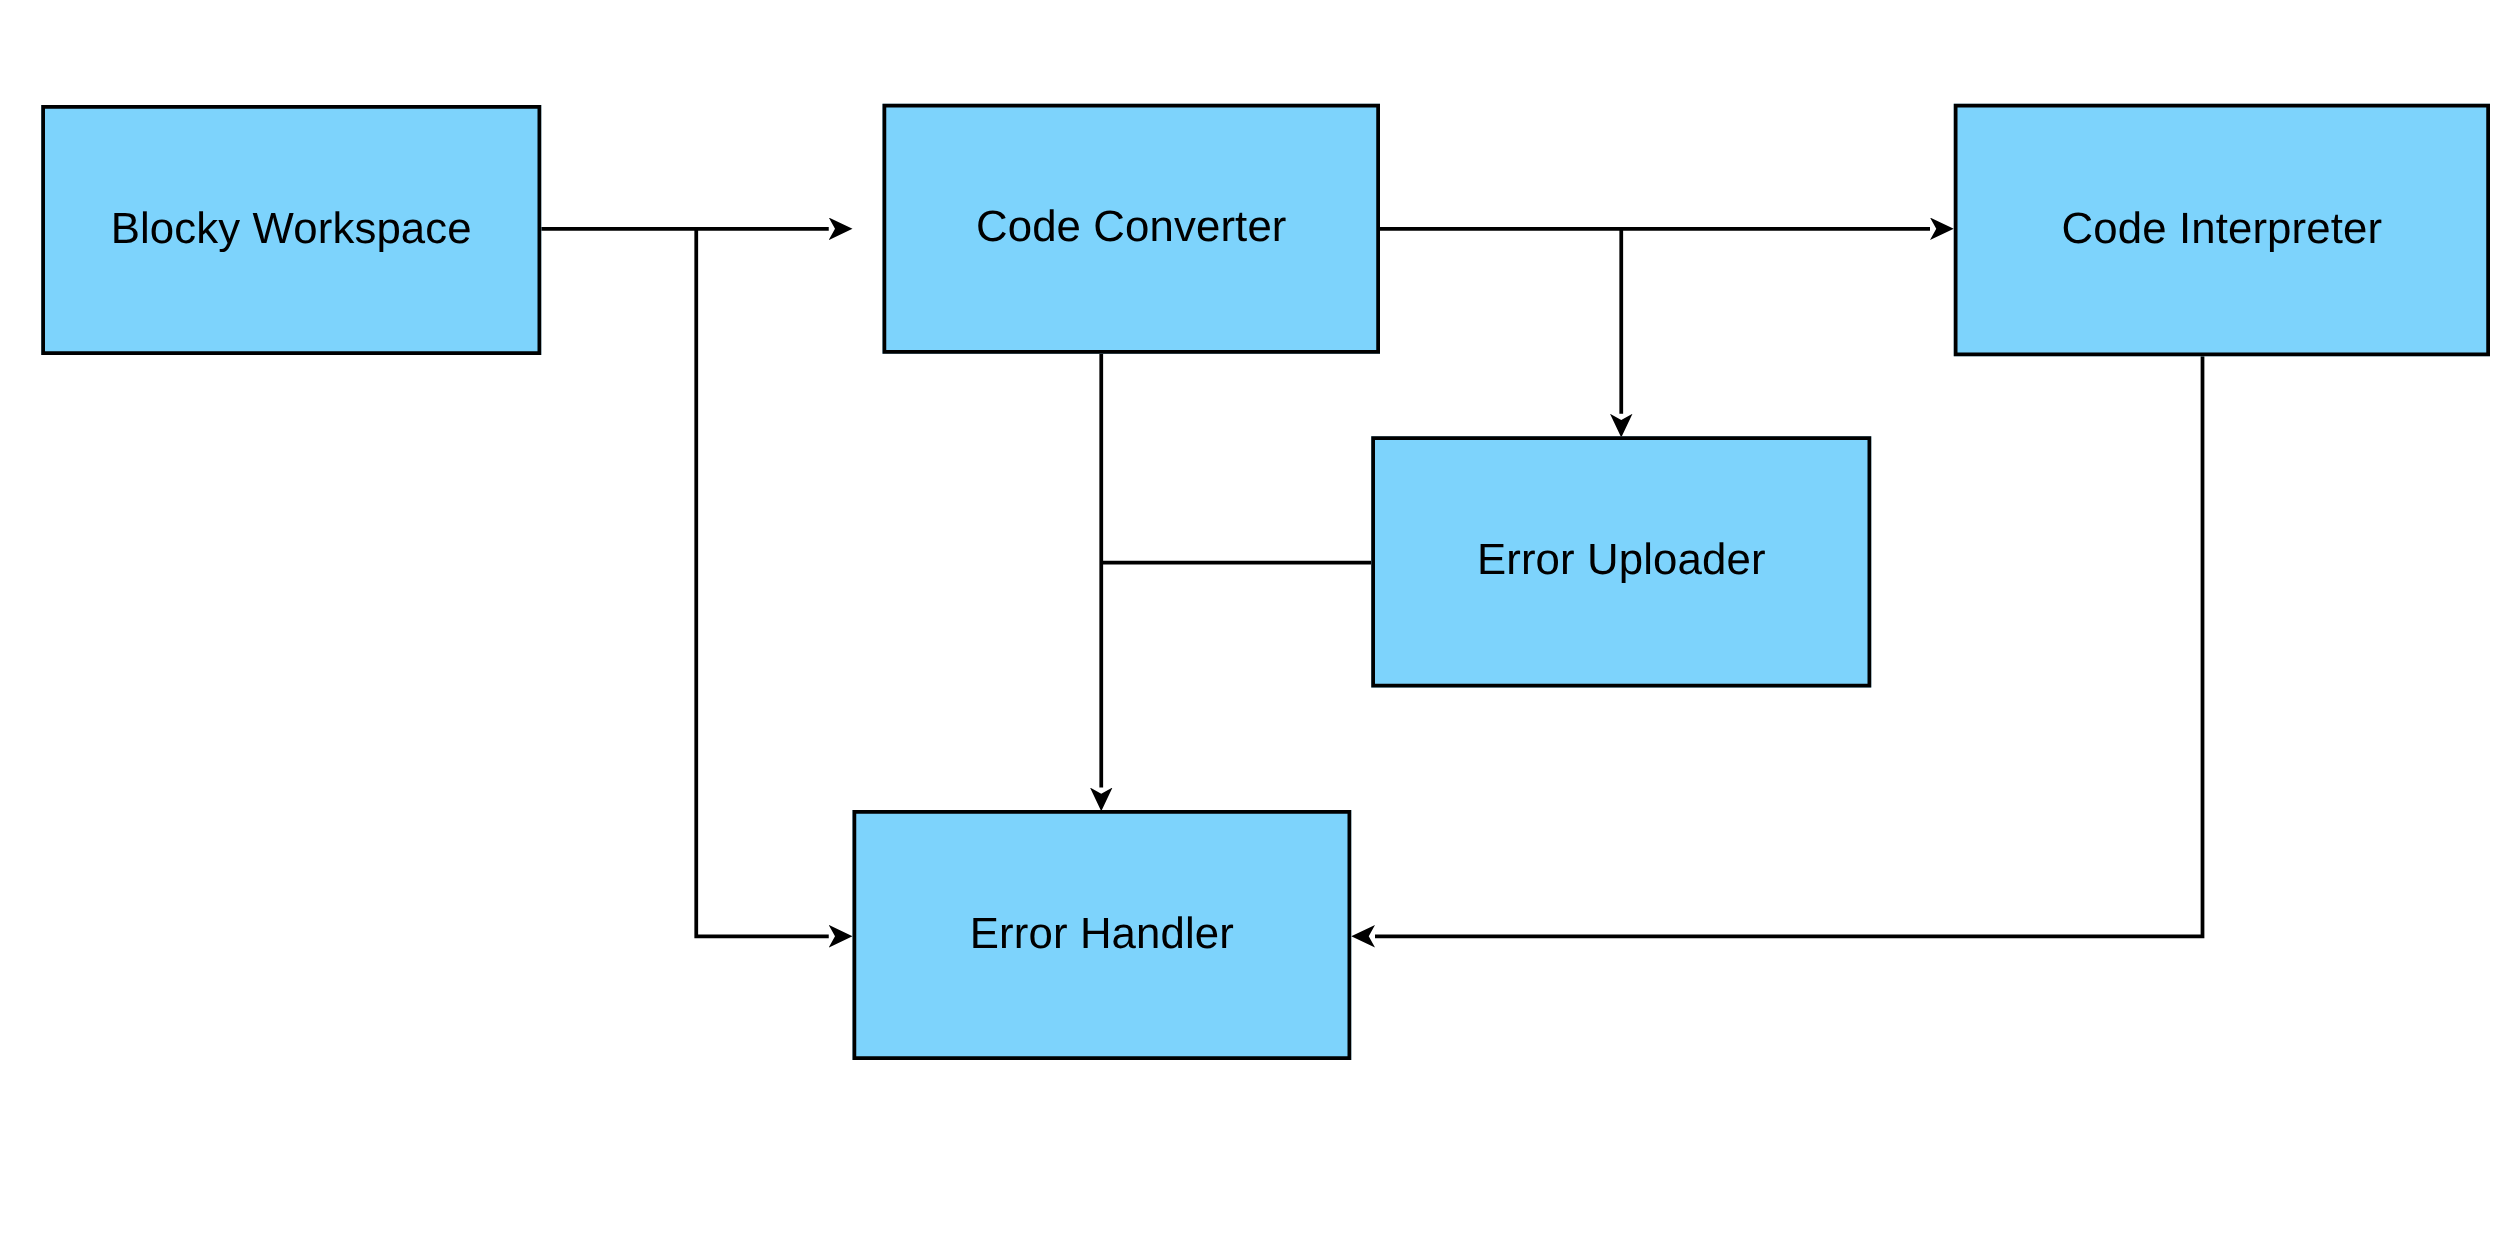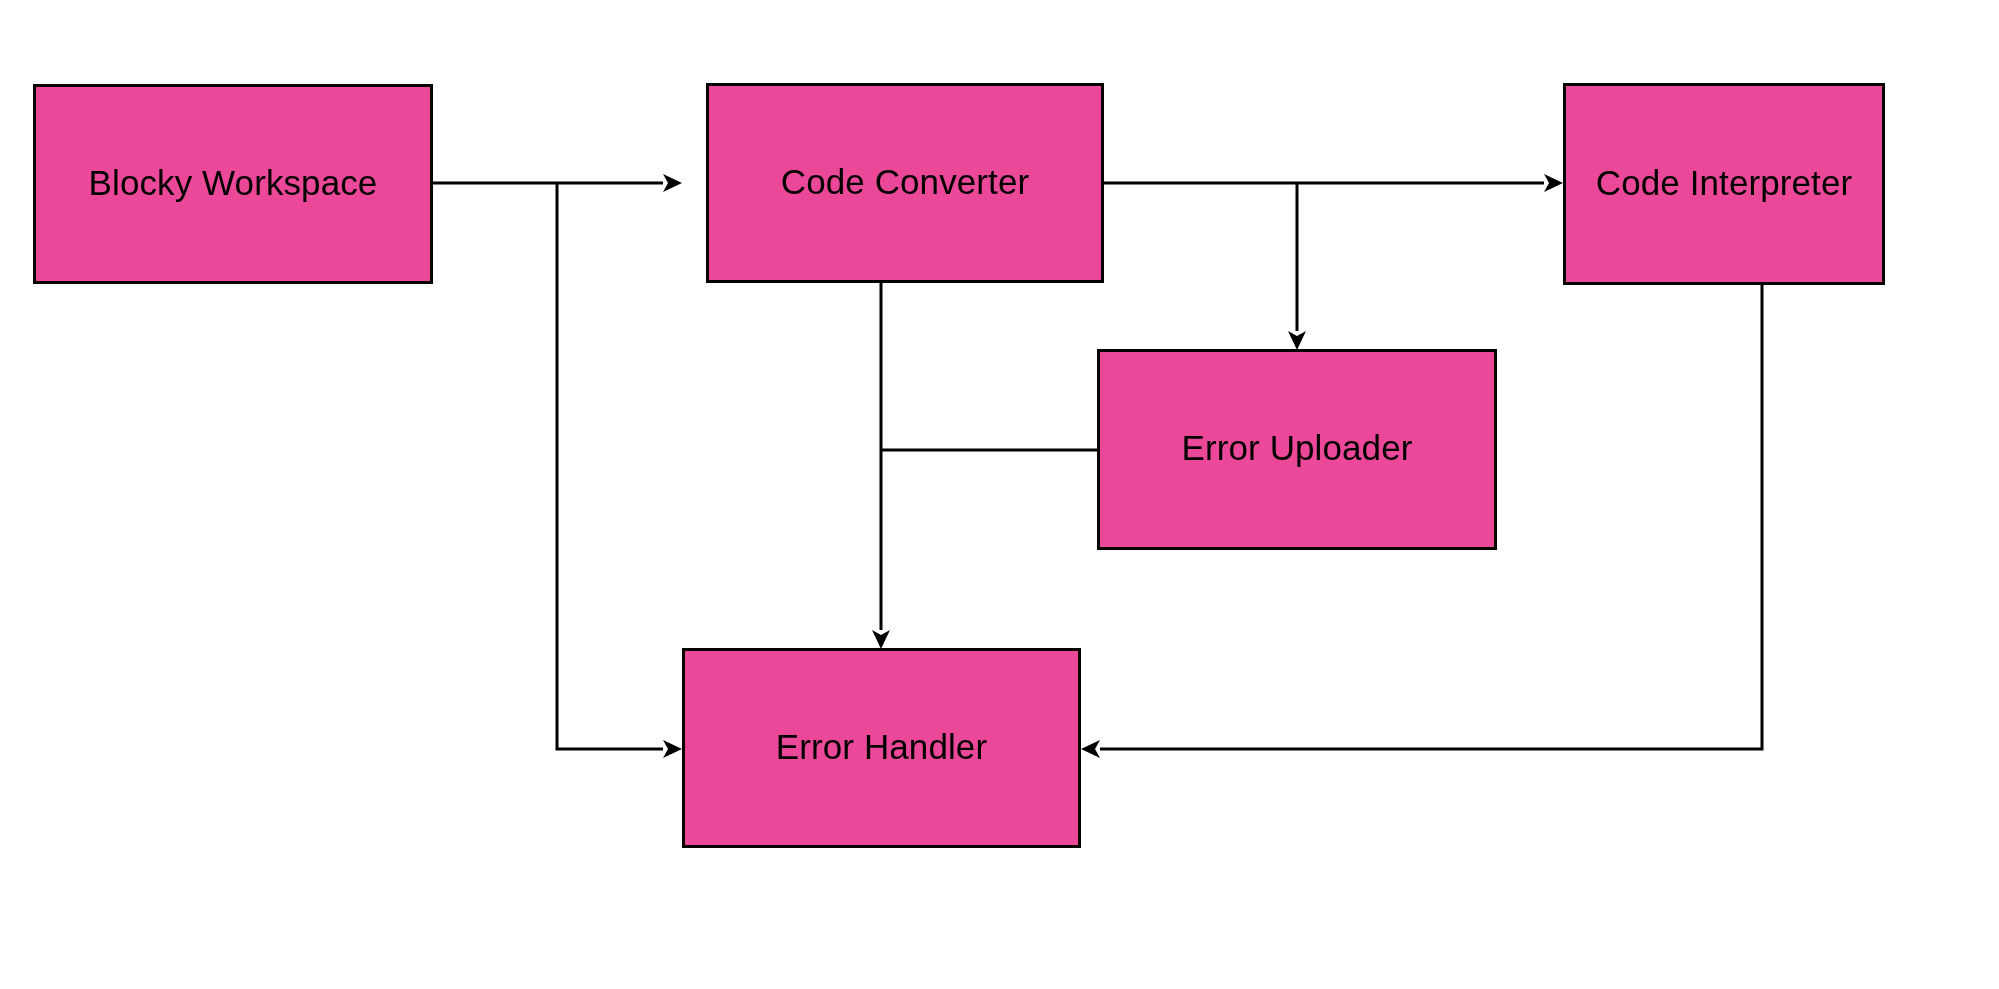--- a/index.html
+++ b/index.html
@@ -21,41 +21,41 @@
   #edge-layer {
     position: absolute;
     left: 0;
     top: 0;
     width: 1999px;
     height: 989px;
   }
   .node {
     position: absolute;
     box-sizing: border-box;
-    background: #ec4899;
+    background: #7dd3fc;
     border: 3px solid #000000;
     display: flex;
     align-items: center;
     justify-content: center;
     z-index: 2;
   }
   .node-label {
     font-family: "Liberation Sans", sans-serif;
     font-size: 35px;
     line-height: 1;
     color: #000000;
     white-space: nowrap;
     letter-spacing: 0.1px;
     position: relative;
     top: -2px;
   }
   
   #node-blocky-workspace  { left: 33px;   top: 84px;  width: 400px; height: 200px; }
   #node-code-converter    { left: 706px;  top: 83px;  width: 398px; height: 200px; }
-  #node-code-interpreter  { left: 1563px; top: 83px;  width: 322px; height: 202px; }
+  #node-code-interpreter  { left: 1563px; top: 83px;  width: 429px; height: 202px; }
   #node-code-uploader     { left: 1097px; top: 349px; width: 400px; height: 201px; }
   #node-error-handler     { left: 682px;  top: 648px; width: 399px; height: 200px; }
 </style>
 </head>
 <body>
 
 <div id="diagram-canvas">
 
   <svg id="edge-layer" viewBox="0 0 1999 989" width="1999" height="989" xmlns="http://www.w3.org/2000/svg">
     <defs>

